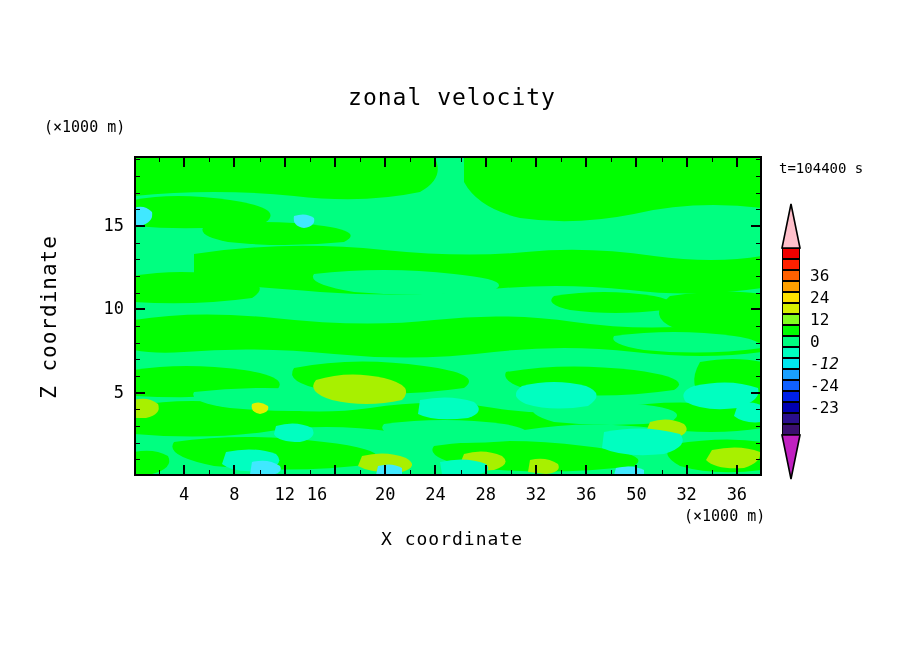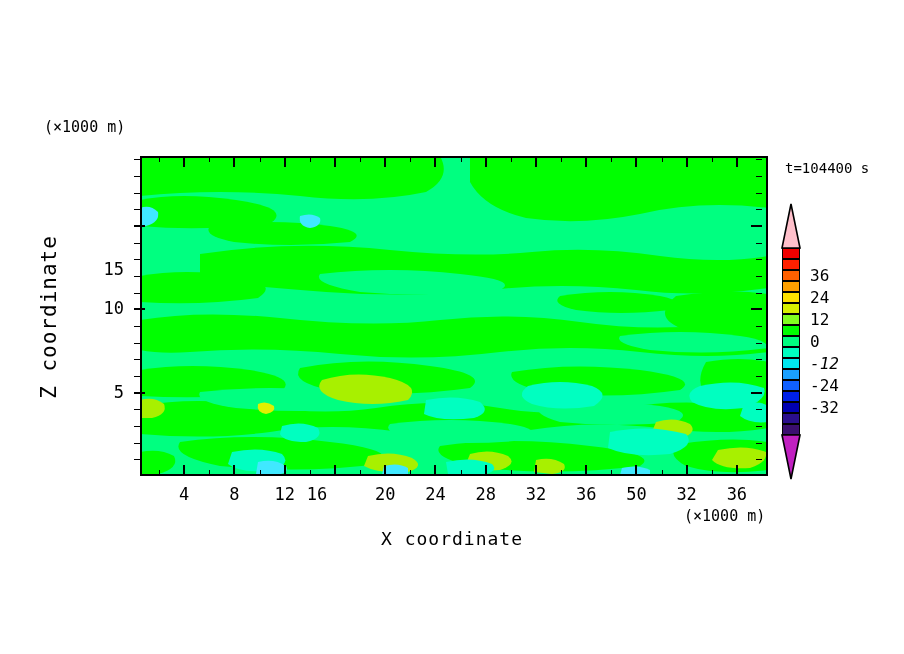--- a/index.html
+++ b/index.html
@@ -28,33 +28,34 @@
     transform:rotate(-90deg);transform-origin:50% 50%;
   }
   #tstamp{
     left:779px;top:160px;font-size:14px;color:#000;
   }
 
   .tlabel{position:absolute;font-size:17px;color:#000;text-align:center;white-space:pre;}
   .ylab{position:absolute;font-size:17px;color:#000;text-align:right;white-space:pre;}
   .cblab{position:absolute;font-size:16px;color:#000;white-space:pre;}
 
-  #plotwrap{position:absolute;left:140px;top:156px;width:628px;height:248px;border-radius:16px;}
+  #plotwrap{position:absolute;left:134px;top:156px;width:628px;height:248px;border-radius:16px;}
   #field{display:block;width:628px;height:320px;}
   #frame{
     position:absolute;left:0;top:0;width:628px;height:320px;
     border:2px solid #000;box-sizing:border-box;pointer-events:none;
   }
   .tick{position:absolute;background:#000;}
 </style>
 </head>
 <body>
 
 <div id="stage">
 
+  <div class="txt" id="title">zonal velocity</div>
 
   <div class="txt" id="zunits">(×1000 m)</div>
   <div class="txt" id="xunits">(×1000 m)</div>
   <div class="txt" id="xlabel">X coordinate</div>
   <div class="txt" id="ylabel">Z coordinate</div>
 
   <div id="plotwrap">
     <svg id="field" viewBox="0 0 628 320" preserveAspectRatio="none">
       <defs>
         <clipPath id="clipbox">
@@ -185,21 +186,21 @@
     <div class="tick" style="left: 711.76px; top: 470px; width: 1px; height: 6px;"></div>
     <div class="tick" style="left: 711.76px; top: 156px; width: 1px; height: 6px;"></div>
     <div class="tick" style="left: 134px; top: 391.667px; width: 11px; height: 2px;"></div>
     <div class="tick" style="left: 751px; top: 391.667px; width: 11px; height: 2px;"></div>
     <div class="ylab" style="left: 78px; top: 381.667px; width: 46px;">5</div>
     <div class="tick" style="left: 134px; top: 308.333px; width: 11px; height: 2px;"></div>
     <div class="tick" style="left: 751px; top: 308.333px; width: 11px; height: 2px;"></div>
     <div class="ylab" style="left: 78px; top: 298.333px; width: 46px;">10</div>
     <div class="tick" style="left: 134px; top: 225px; width: 11px; height: 2px;"></div>
     <div class="tick" style="left: 751px; top: 225px; width: 11px; height: 2px;"></div>
-    <div class="ylab" style="left: 78px; top: 215px; width: 46px; margin-top: 44px;">15</div>
+    <div class="ylab" style="left: 78px; top: 215px; width: 46px;">15</div>
     <div class="tick" style="left: 134px; top: 459.333px; width: 6px; height: 1px;"></div>
     <div class="tick" style="left: 756px; top: 459.333px; width: 6px; height: 1px;"></div>
     <div class="tick" style="left: 134px; top: 442.667px; width: 6px; height: 1px;"></div>
     <div class="tick" style="left: 756px; top: 442.667px; width: 6px; height: 1px;"></div>
     <div class="tick" style="left: 134px; top: 426px; width: 6px; height: 1px;"></div>
     <div class="tick" style="left: 756px; top: 426px; width: 6px; height: 1px;"></div>
     <div class="tick" style="left: 134px; top: 409.333px; width: 6px; height: 1px;"></div>
     <div class="tick" style="left: 756px; top: 409.333px; width: 6px; height: 1px;"></div>
     <div class="tick" style="left: 134px; top: 376px; width: 6px; height: 1px;"></div>
     <div class="tick" style="left: 756px; top: 376px; width: 6px; height: 1px;"></div>
@@ -246,14 +247,14 @@
     <div class="" style="position: absolute; left: 782px; top: 391px; width: 18px; height: 11px; background: rgb(0, 32, 232); border: 1px solid rgb(0, 0, 0); box-sizing: border-box;"></div>
     <div class="" style="position: absolute; left: 782px; top: 402px; width: 18px; height: 11px; background: rgb(0, 0, 176); border: 1px solid rgb(0, 0, 0); box-sizing: border-box;"></div>
     <div class="" style="position: absolute; left: 782px; top: 413px; width: 18px; height: 11px; background: rgb(42, 15, 140); border: 1px solid rgb(0, 0, 0); box-sizing: border-box;"></div>
     <div class="" style="position: absolute; left: 782px; top: 424px; width: 18px; height: 11px; background: rgb(59, 15, 110); border: 1px solid rgb(0, 0, 0); box-sizing: border-box;"></div>
     <div class="cblab" style="left: 810px; top: 265.5px;">36</div>
     <div class="cblab" style="left: 810px; top: 287.5px;">24</div>
     <div class="cblab" style="left: 810px; top: 309.5px;">12</div>
     <div class="cblab" style="left: 810px; top: 331.5px;">0</div>
     <div class="cblab" style="left: 810px; top: 353.5px; font-style: italic;">-12</div>
     <div class="cblab" style="left: 810px; top: 375.5px;">-24</div>
-    <div class="cblab" style="left: 810px; top: 397.5px;">-32</div>
+    <div class="cblab" style="left: 810px; top: 397.5px;">-23</div>
   </div>
 
 </body></html>

